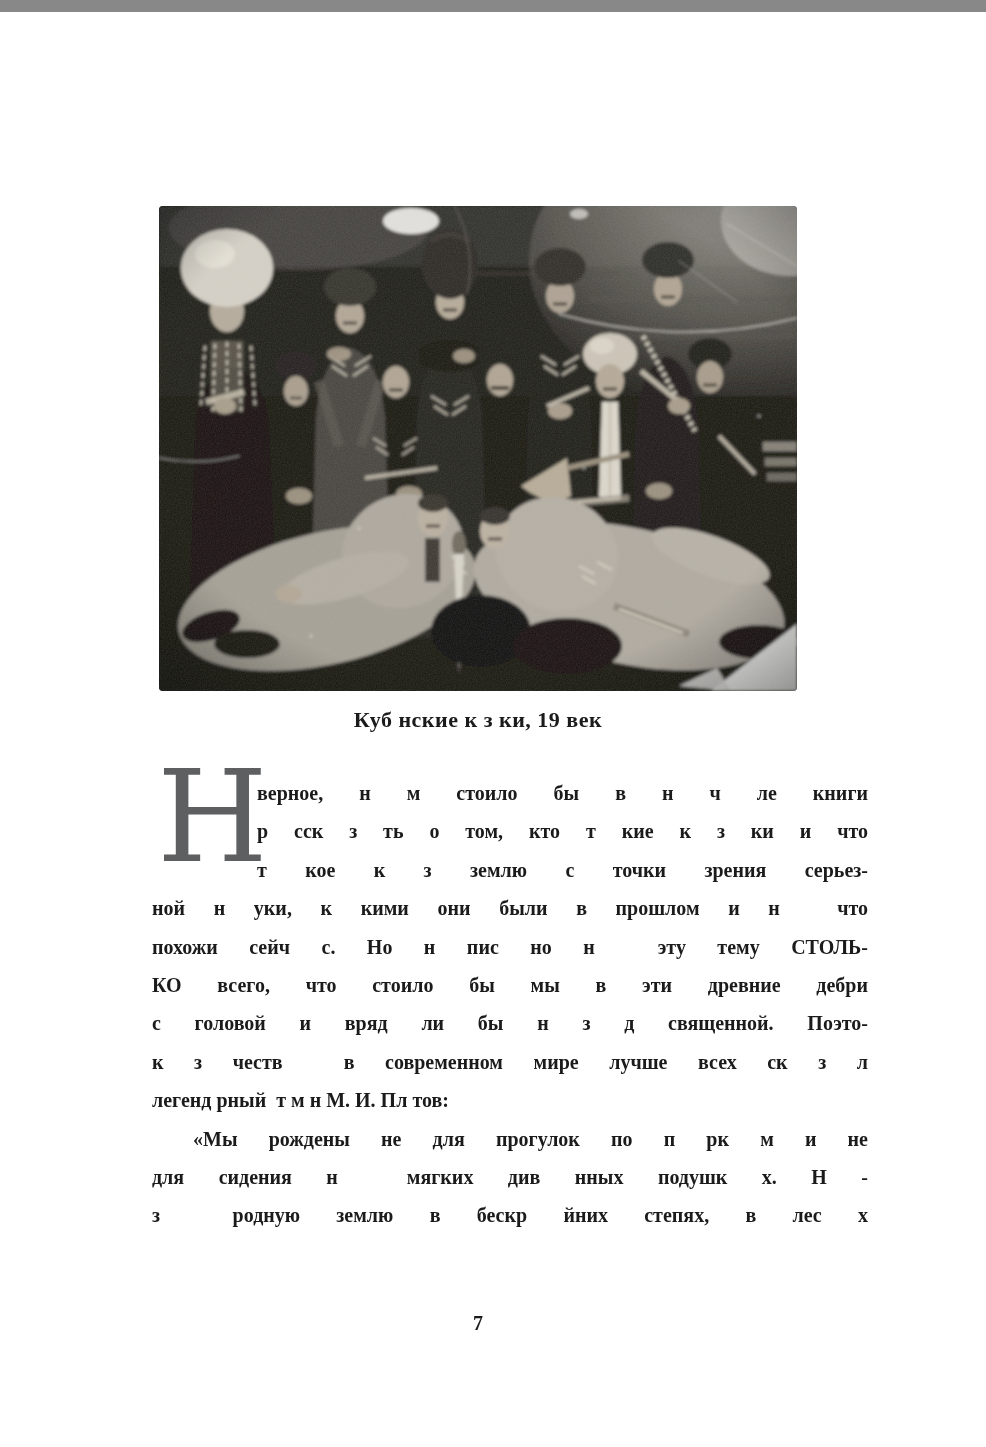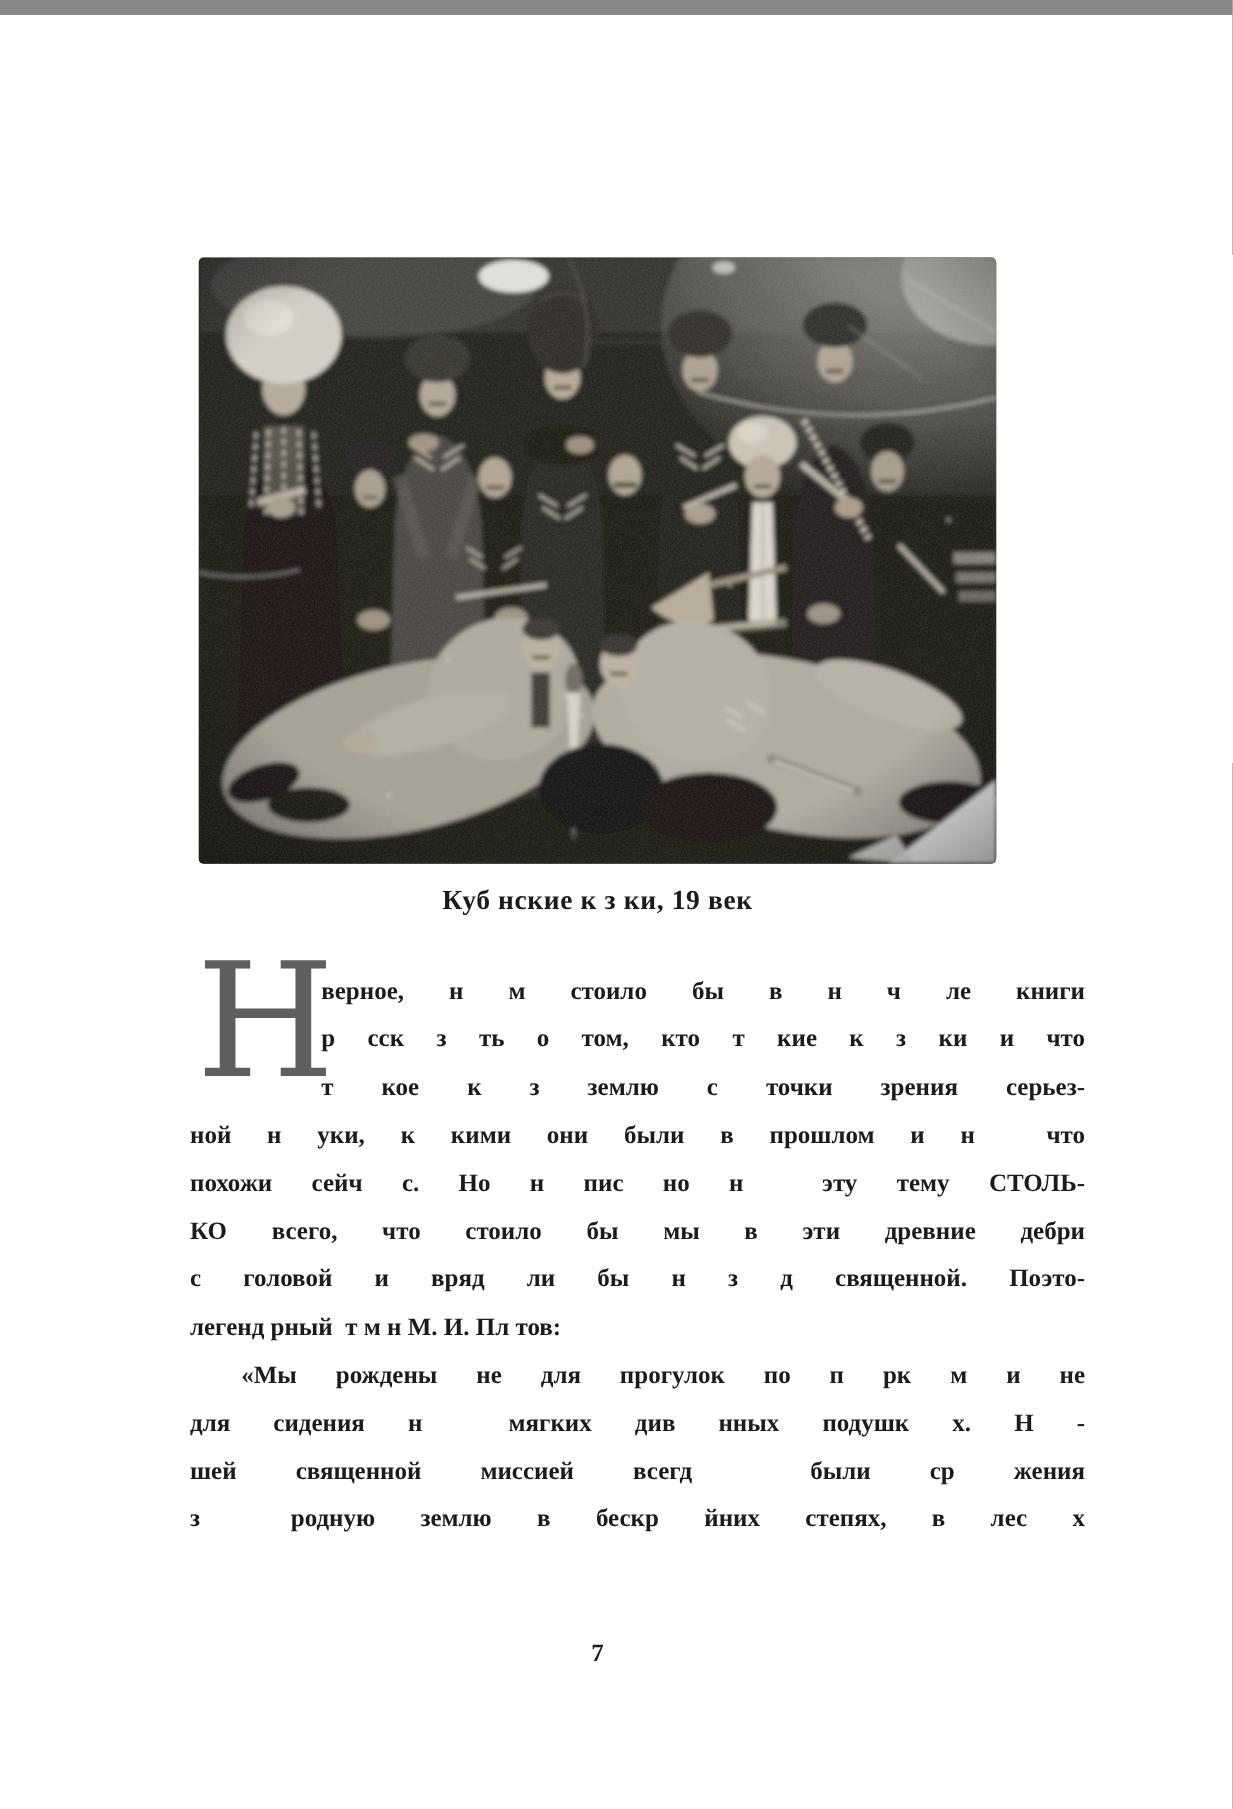--- a/index.html
+++ b/index.html
@@ -246,22 +246,22 @@
 
   <div class="textblock">
     <div class="dropcap">Н</div>
     <div class="line cap-indent">верное, н м стоило бы в н ч ле книги</div>
     <div class="line cap-indent">р сск з ть о том, кто т кие к з ки и что</div>
     <div class="line cap-indent">т кое к з землю с точки зрения серьез-</div>
     <div class="line">ной н уки, к кими они были в прошлом и н&nbsp; что</div>
     <div class="line">похожи сейч с. Но н пис но н&nbsp; эту тему СТОЛЬ-</div>
     <div class="line">КО всего, что стоило бы мы в эти древние дебри</div>
     <div class="line">с головой и вряд ли бы н з д священной. Поэто-</div>
+    <div class="line">к з честв&nbsp; в современном мире лучше всех ск з л</div>
     <div class="line para-end">легенд рный&nbsp; т м н М. И. Пл тов:</div>
     <div class="line para-indent">«Мы рождены не для прогулок по п рк м и не</div>
     <div class="line">для сидения н&nbsp; мягких див нных подушк х. Н&nbsp;-</div>
-    <div class="line">шей священной миссией всегд&nbsp; были ср жения</div>
     <div class="line">з&nbsp; родную землю в бескр йних степях, в лес х</div>
   </div>
 
   <div class="pagenum">7</div>
 
 </div>
 
 </body></html>

